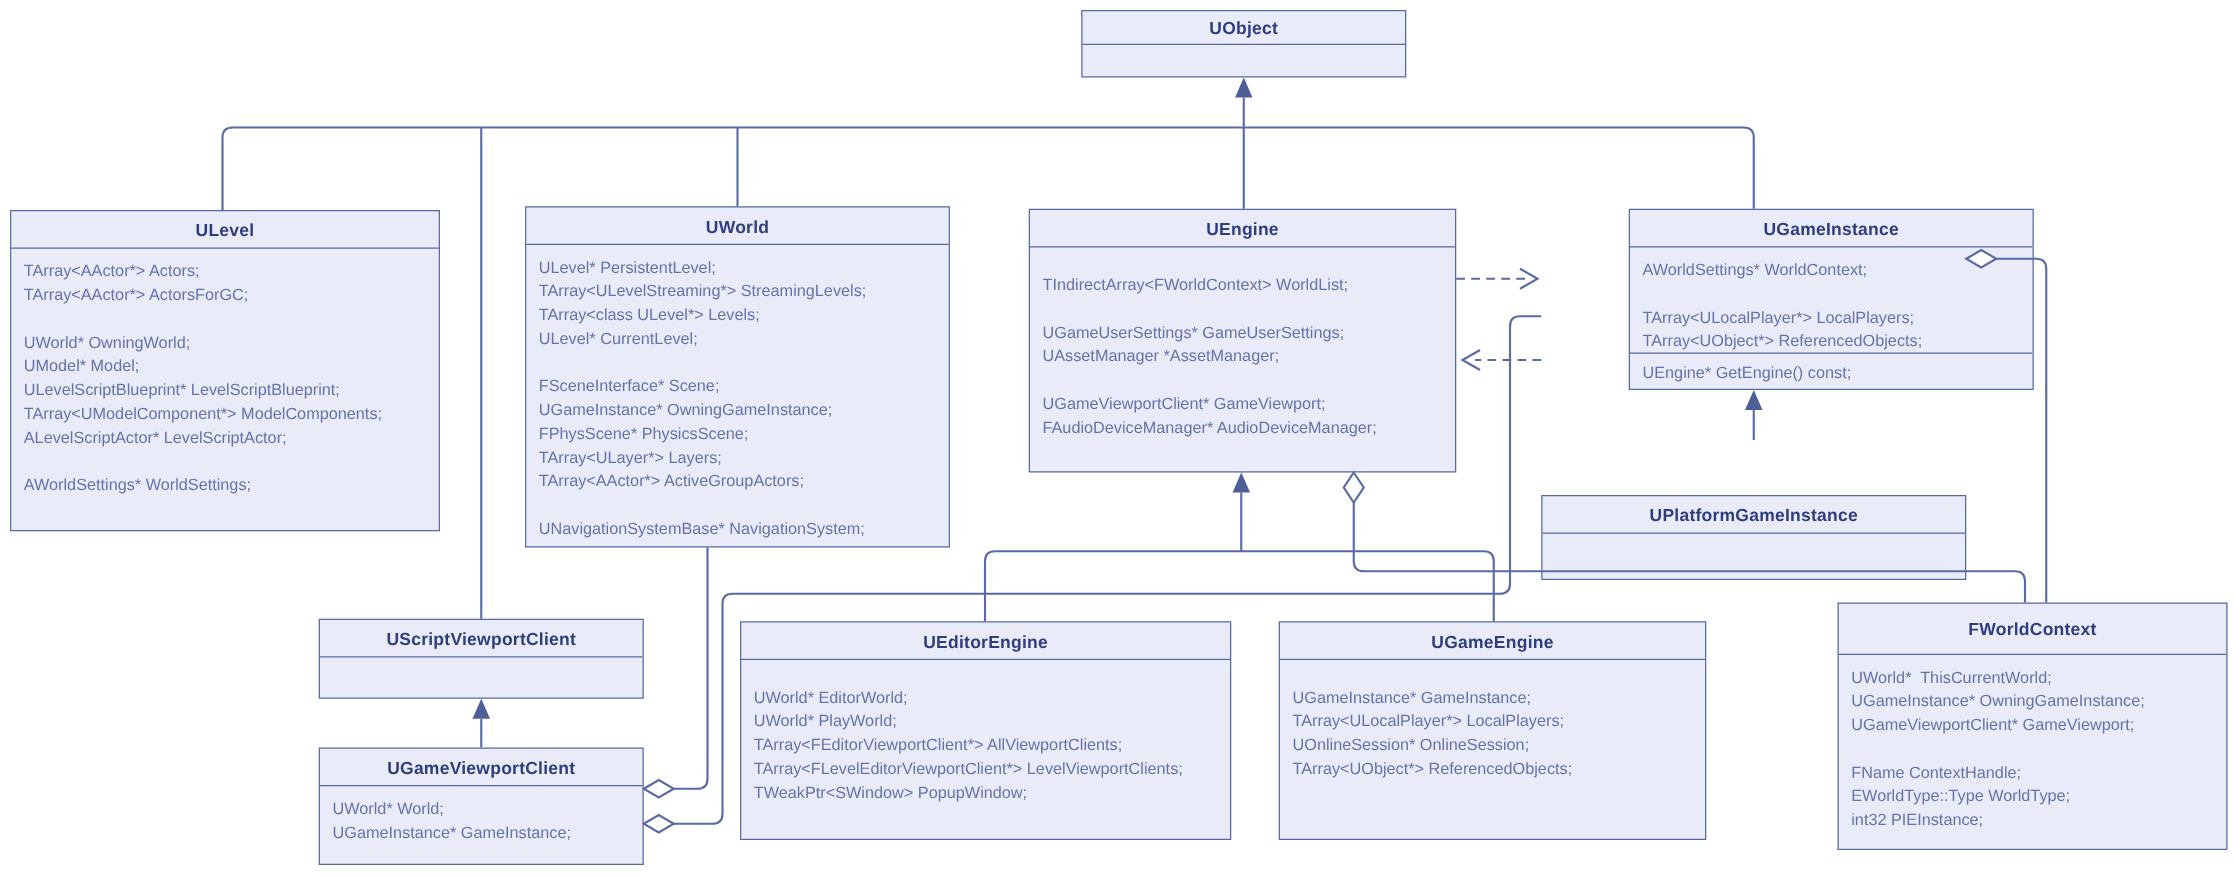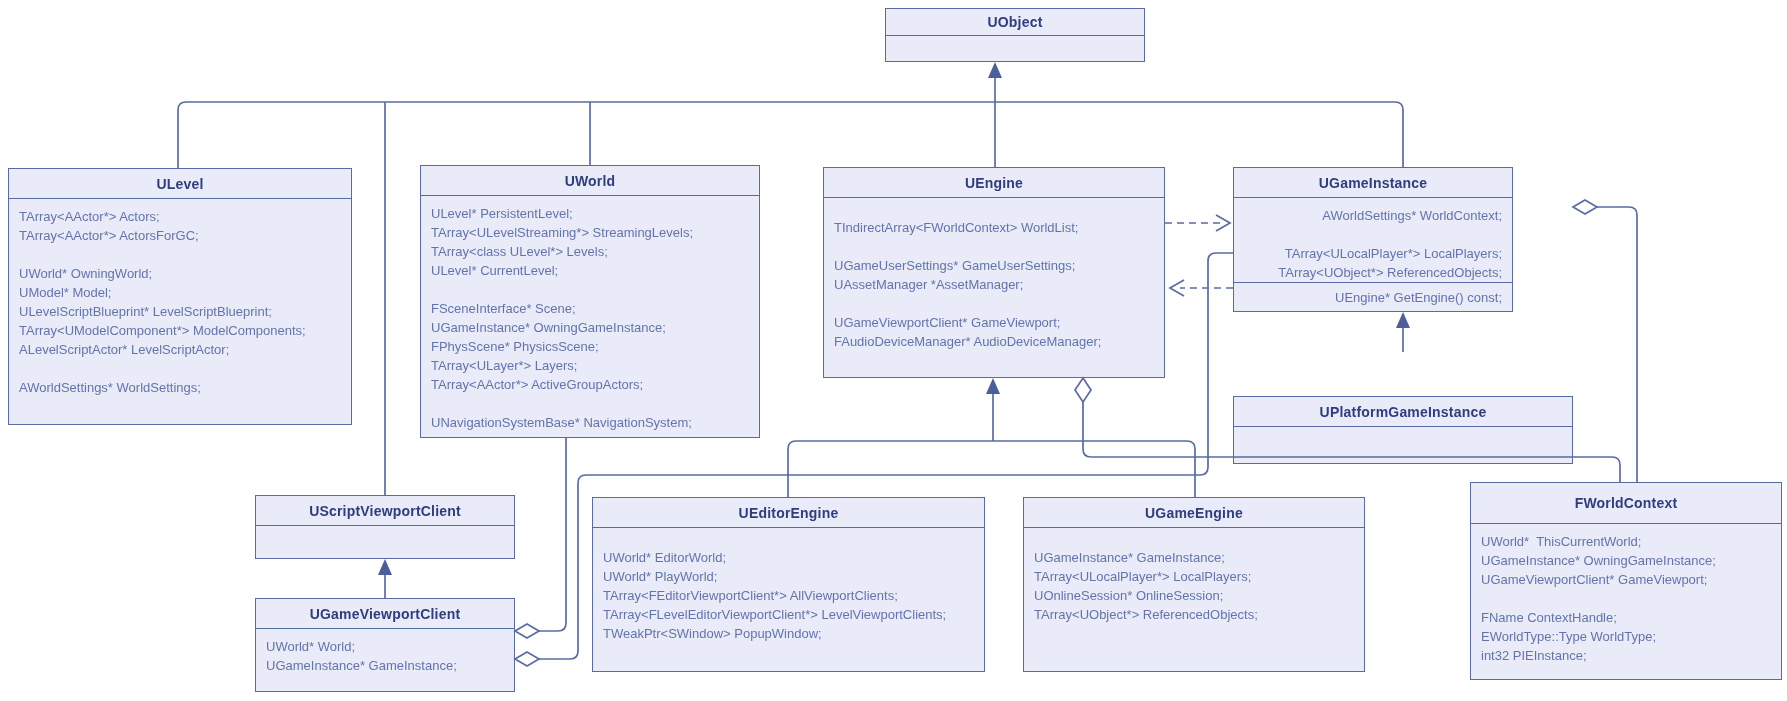--- a/index.html
+++ b/index.html
@@ -84,21 +84,21 @@
     </g>
 
     <g fill="#ffffff" stroke="#5A6BA3" stroke-width="1.7">
       <polygon points="1083,378 1091,390 1083,402 1075,390"></polygon>
       <polygon points="1573,207 1585,200 1597,207 1585,214"></polygon>
       <polygon points="515,631 527,624 539,631 527,638"></polygon>
       <polygon points="515,659 527,652 539,659 527,666"></polygon>
     </g>
   </svg>
 
-  <div class="uml-class" style="left:885px;top:8px;width:260px;height:54px;">
+  <div class="uml-class" style="left:865px;top:8px;width:260px;height:54px;">
     <div class="uml-title" style="height:26px;">UObject</div>
     <div class="uml-body"></div>
   </div>
 
   <div class="uml-class" style="left:8px;top:168px;width:344px;height:257px;">
     <div class="uml-title" style="height:29px;">ULevel</div>
     <div class="uml-body">
         <div class="uml-line">TArray&lt;AActor*&gt; Actors;</div>
         <div class="uml-line">TArray&lt;AActor*&gt; ActorsForGC;</div>
         <div class="uml-line"></div>
@@ -136,21 +136,21 @@
         <div class="uml-line">TIndirectArray&lt;FWorldContext&gt; WorldList;</div>
         <div class="uml-line"></div>
         <div class="uml-line">UGameUserSettings* GameUserSettings;</div>
         <div class="uml-line">UAssetManager *AssetManager;</div>
         <div class="uml-line"></div>
         <div class="uml-line">UGameViewportClient* GameViewport;</div>
         <div class="uml-line">FAudioDeviceManager* AudioDeviceManager;</div>
       </div>
   </div>
 
-  <div class="uml-class" style="left:1233px;top:167px;width:280px;height:145px;text-align:right;">
+  <div class="uml-class" style="left:1303px;top:167px;width:324px;height:145px;">
     <div class="uml-title" style="height:29px;">UGameInstance</div>
     <div class="uml-body">
         <div class="uml-line">AWorldSettings* WorldContext;</div>
         <div class="uml-line"></div>
         <div class="uml-line">TArray&lt;ULocalPlayer*&gt; LocalPlayers;</div>
         <div class="uml-line">TArray&lt;UObject*&gt; ReferencedObjects;</div>
       </div>
     <div class="uml-methods">
         <div class="uml-line">UEngine* GetEngine() const;</div>
       </div>

